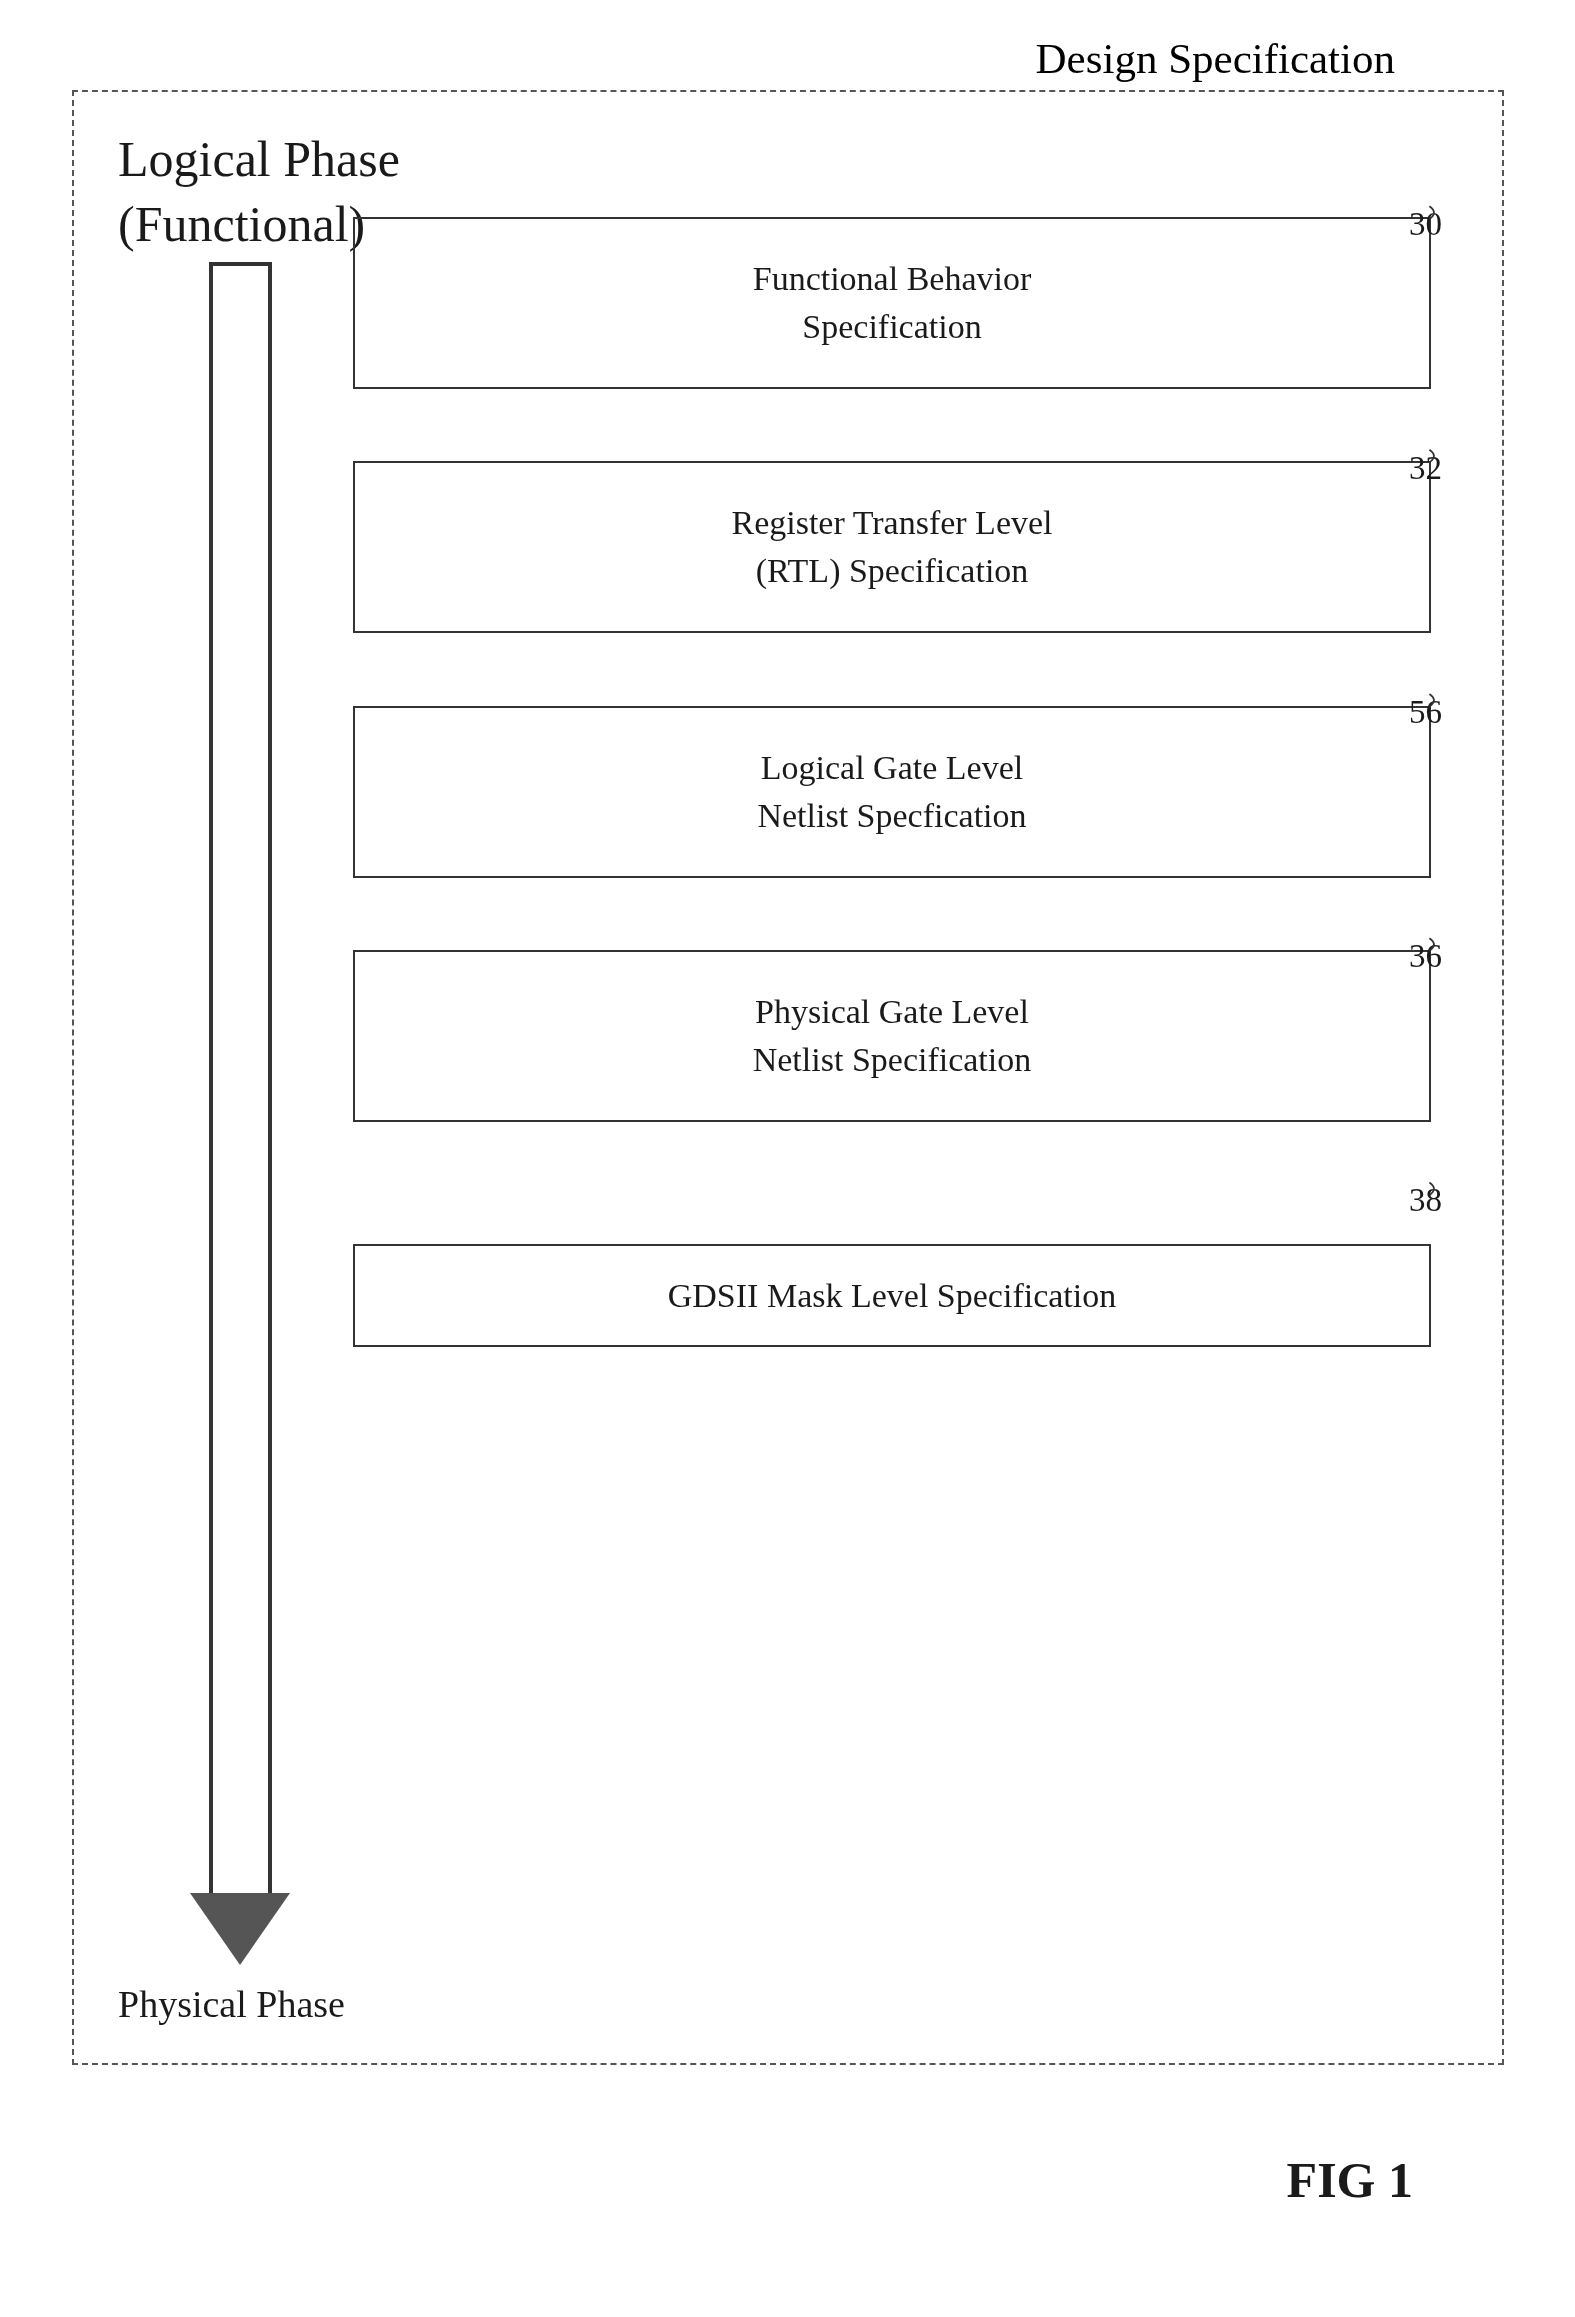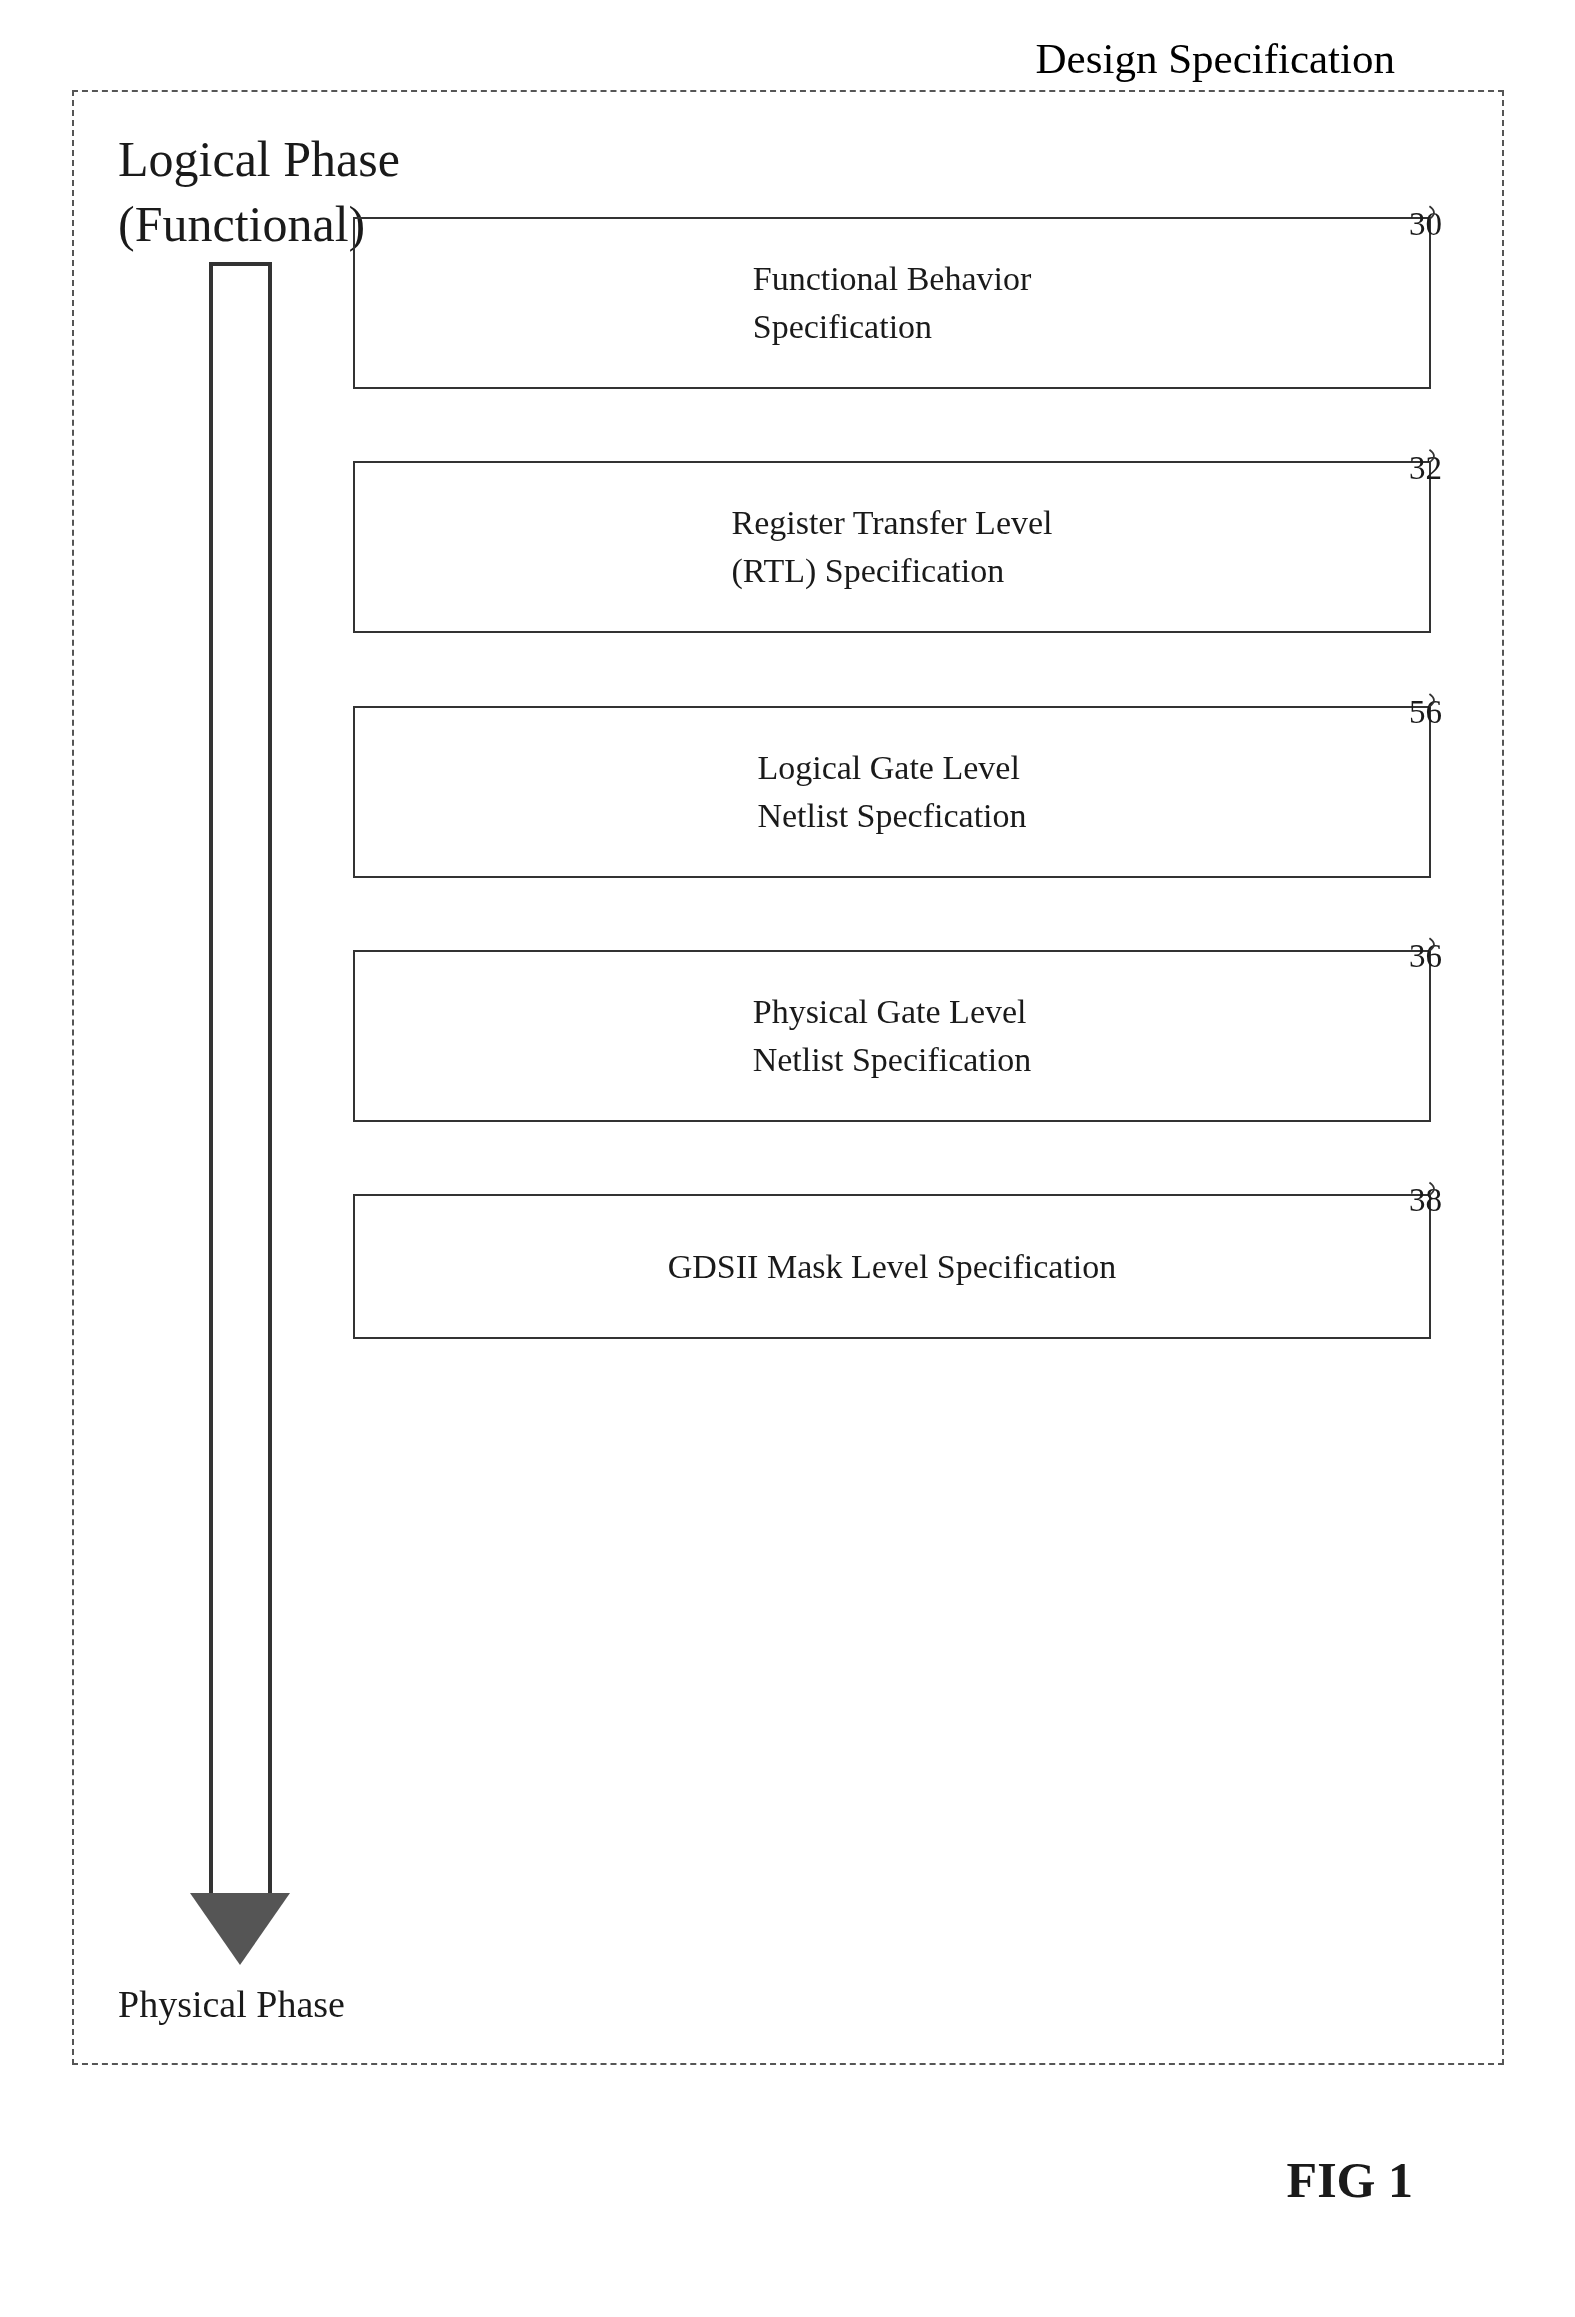--- a/index.html
+++ b/index.html
@@ -80,31 +80,32 @@
 
     
     .spec-box {
       position: absolute;
       left: 353px;
       right: 145px;
       border: 2.3px solid #333;
       display: flex;
       align-items: center;
       justify-content: center;
+      text-align: center;
       font-size: 34px;
       color: #1a1a1a;
       line-height: 1.4;
       padding: 18px 27px;
     }
 
     .spec-box-1 { top: 217px; height: 172px; }
     .spec-box-2 { top: 461px; height: 172px; }
     .spec-box-3 { top: 706px; height: 172px; }
     .spec-box-4 { top: 950px; height: 172px; }
-    .spec-box-5 { top: 1194px; height: 145px; }
+    .spec-box-5 { top: 1244px; height: 103px; }
 
     
     .ref-num {
       position: absolute;
       font-size: 33px;
       color: #1a1a1a;
     }
 
     .ref-30 { top: 206px; right: 134px; }
     .ref-32 { top: 450px; right: 134px; }

